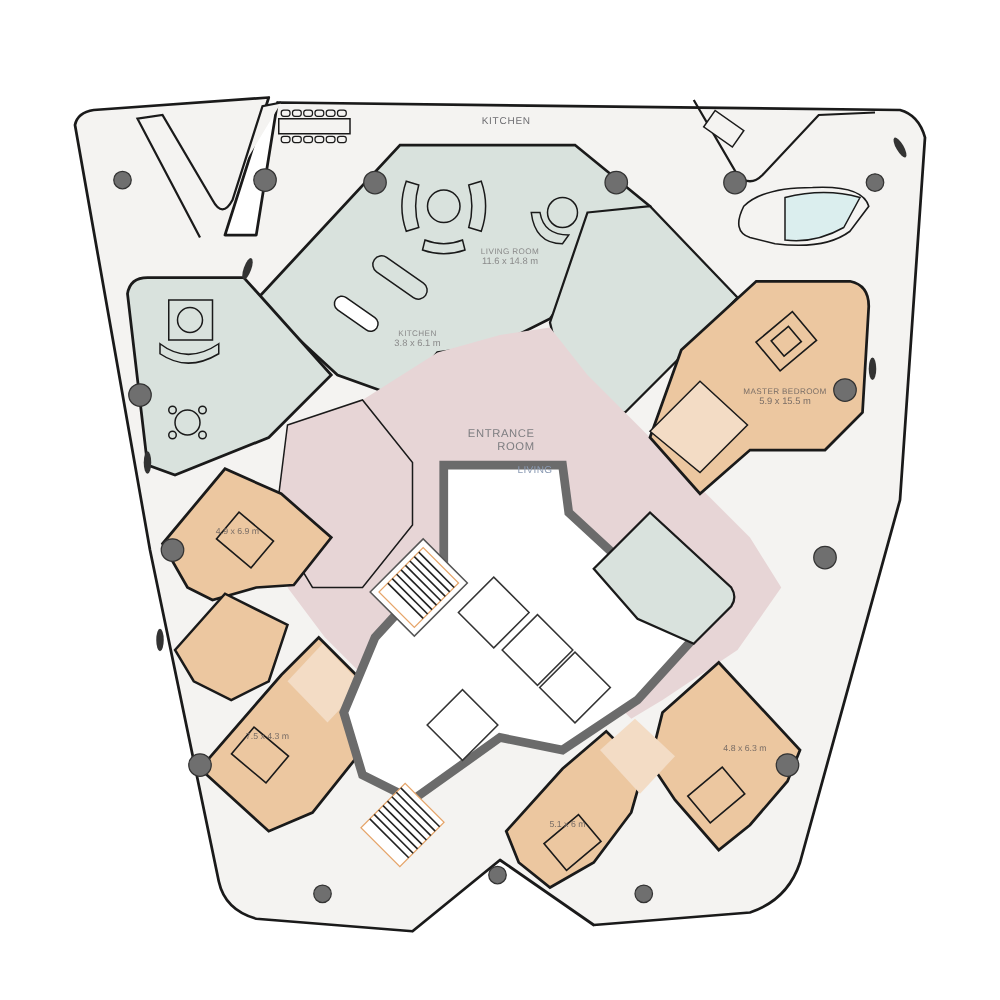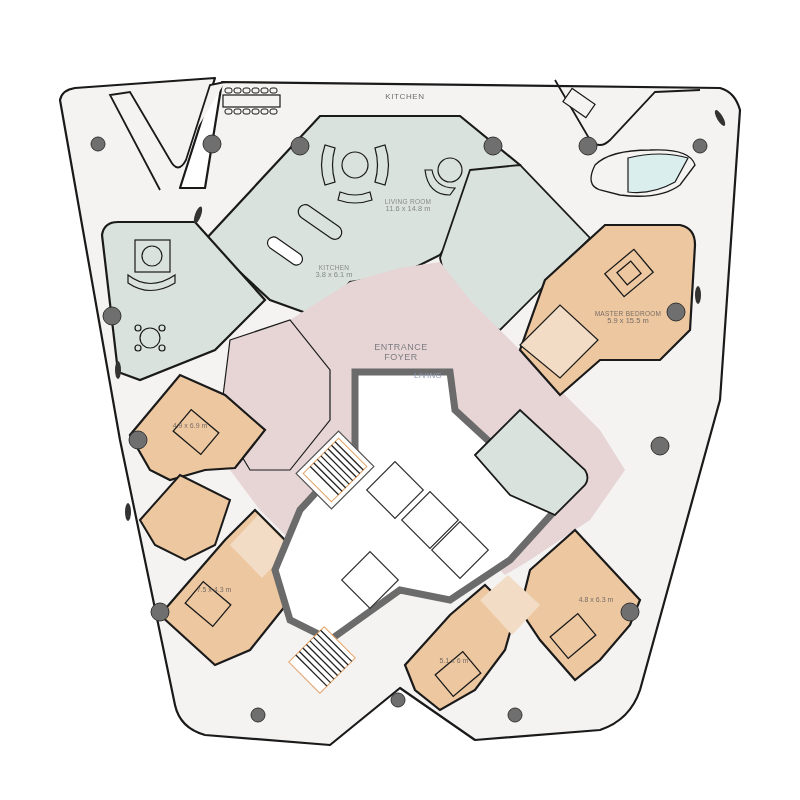--- a/index.html
+++ b/index.html
@@ -1,21 +1,21 @@
 <!DOCTYPE html>
 <html><head>
 <meta charset="utf-8">
 <style>
   html,body{margin:0;padding:0;background:#ffffff;}
   body{width:800px;height:800px;overflow:hidden;position:relative;font-family:"Liberation Sans",sans-serif;}
   #plan{position:absolute;left:0;top:0;width:800px;height:800px;}
   .lbl{position:absolute;color:#8a8a8a;text-align:center;white-space:nowrap;transform:translate(-50%,-50%);line-height:1.15;}
   .lbl .n{display:block;font-size:6.5px;letter-spacing:0.3px;}
   .lbl .d{display:block;font-size:7.5px;text-align:center;}
-  .lbl.big .n{font-size:9px;letter-spacing:0.5px;color:#7d7d80;}
+  .lbl.big .n{font-size:9px;letter-spacing:0.5px;color:#7d7d80;text-align:right;}
   .lbl.dim .d{font-size:7px;color:#7a6e66;}
   .lbl.bal .n{font-size:8px;letter-spacing:0.6px;color:#6e6e72;}
 </style>
 </head>
 <body>
 
 <svg id="plan" viewBox="0 0 800 800" xmlns="http://www.w3.org/2000/svg">
 
   <g>
     <path d="M60,100 Q62,90 75,88 L215,78 L180,188 L205,188 L222,82 L720,88 Q735,92 740,110 L720,400 L640,690 Q630,720 600,730 L475,740 L400,688 L330,745 L205,735 Q180,728 175,705 L120,440 Z" fill="#f4f3f1" stroke="#1a1a1a" stroke-width="2.2" stroke-linejoin="round"></path>
@@ -182,21 +182,21 @@
 <div class="lbl" style="left:334px;top:272px;">
   <span class="n">KITCHEN</span>
   <span class="d">3.8 x 6.1 m</span>
 </div>
 <div class="lbl" style="left:628px;top:318px;">
   <span class="n" style="color:#7a6e66;">MASTER BEDROOM</span>
   <span class="d" style="color:#7a6e66;">5.9 x 15.5 m</span>
 </div>
 <div class="lbl big" style="left:401px;top:352px;">
   <span class="n">ENTRANCE</span>
-  <span class="n">FOYER</span>
+  <span class="n">ROOM</span>
 </div>
 <div class="lbl" style="left:428px;top:376px;">
   <span class="n" style="font-size:8px;color:#8b9bb4;">LIVING</span>
 </div>
 <div class="lbl dim" style="left:190px;top:426px;">
   <span class="d">4.9 x 6.9 m</span>
 </div>
 <div class="lbl dim" style="left:214px;top:590px;">
   <span class="d">7.5 x 4.3 m</span>
 </div>

